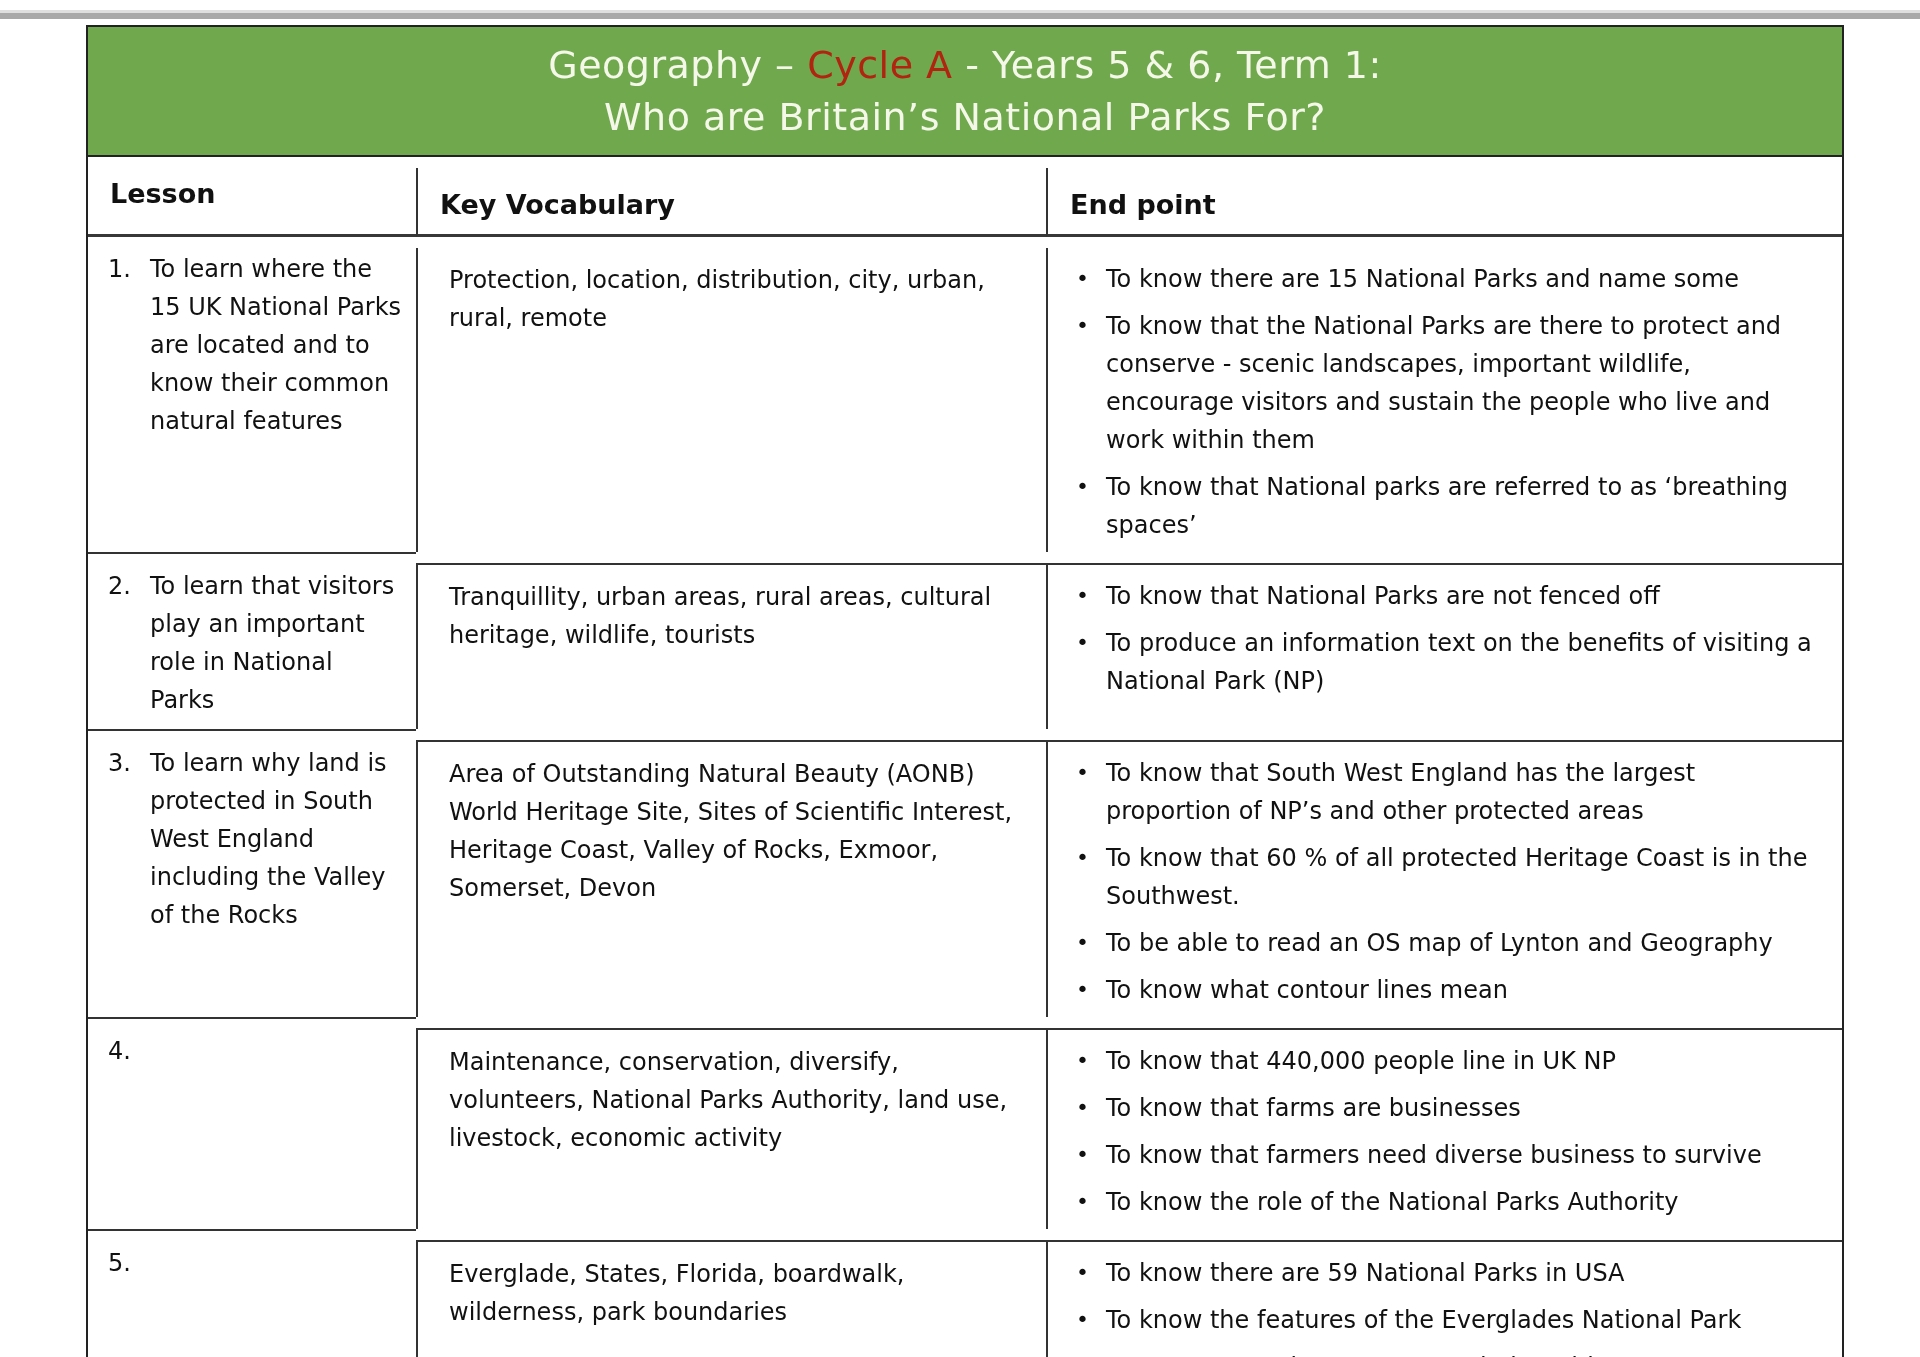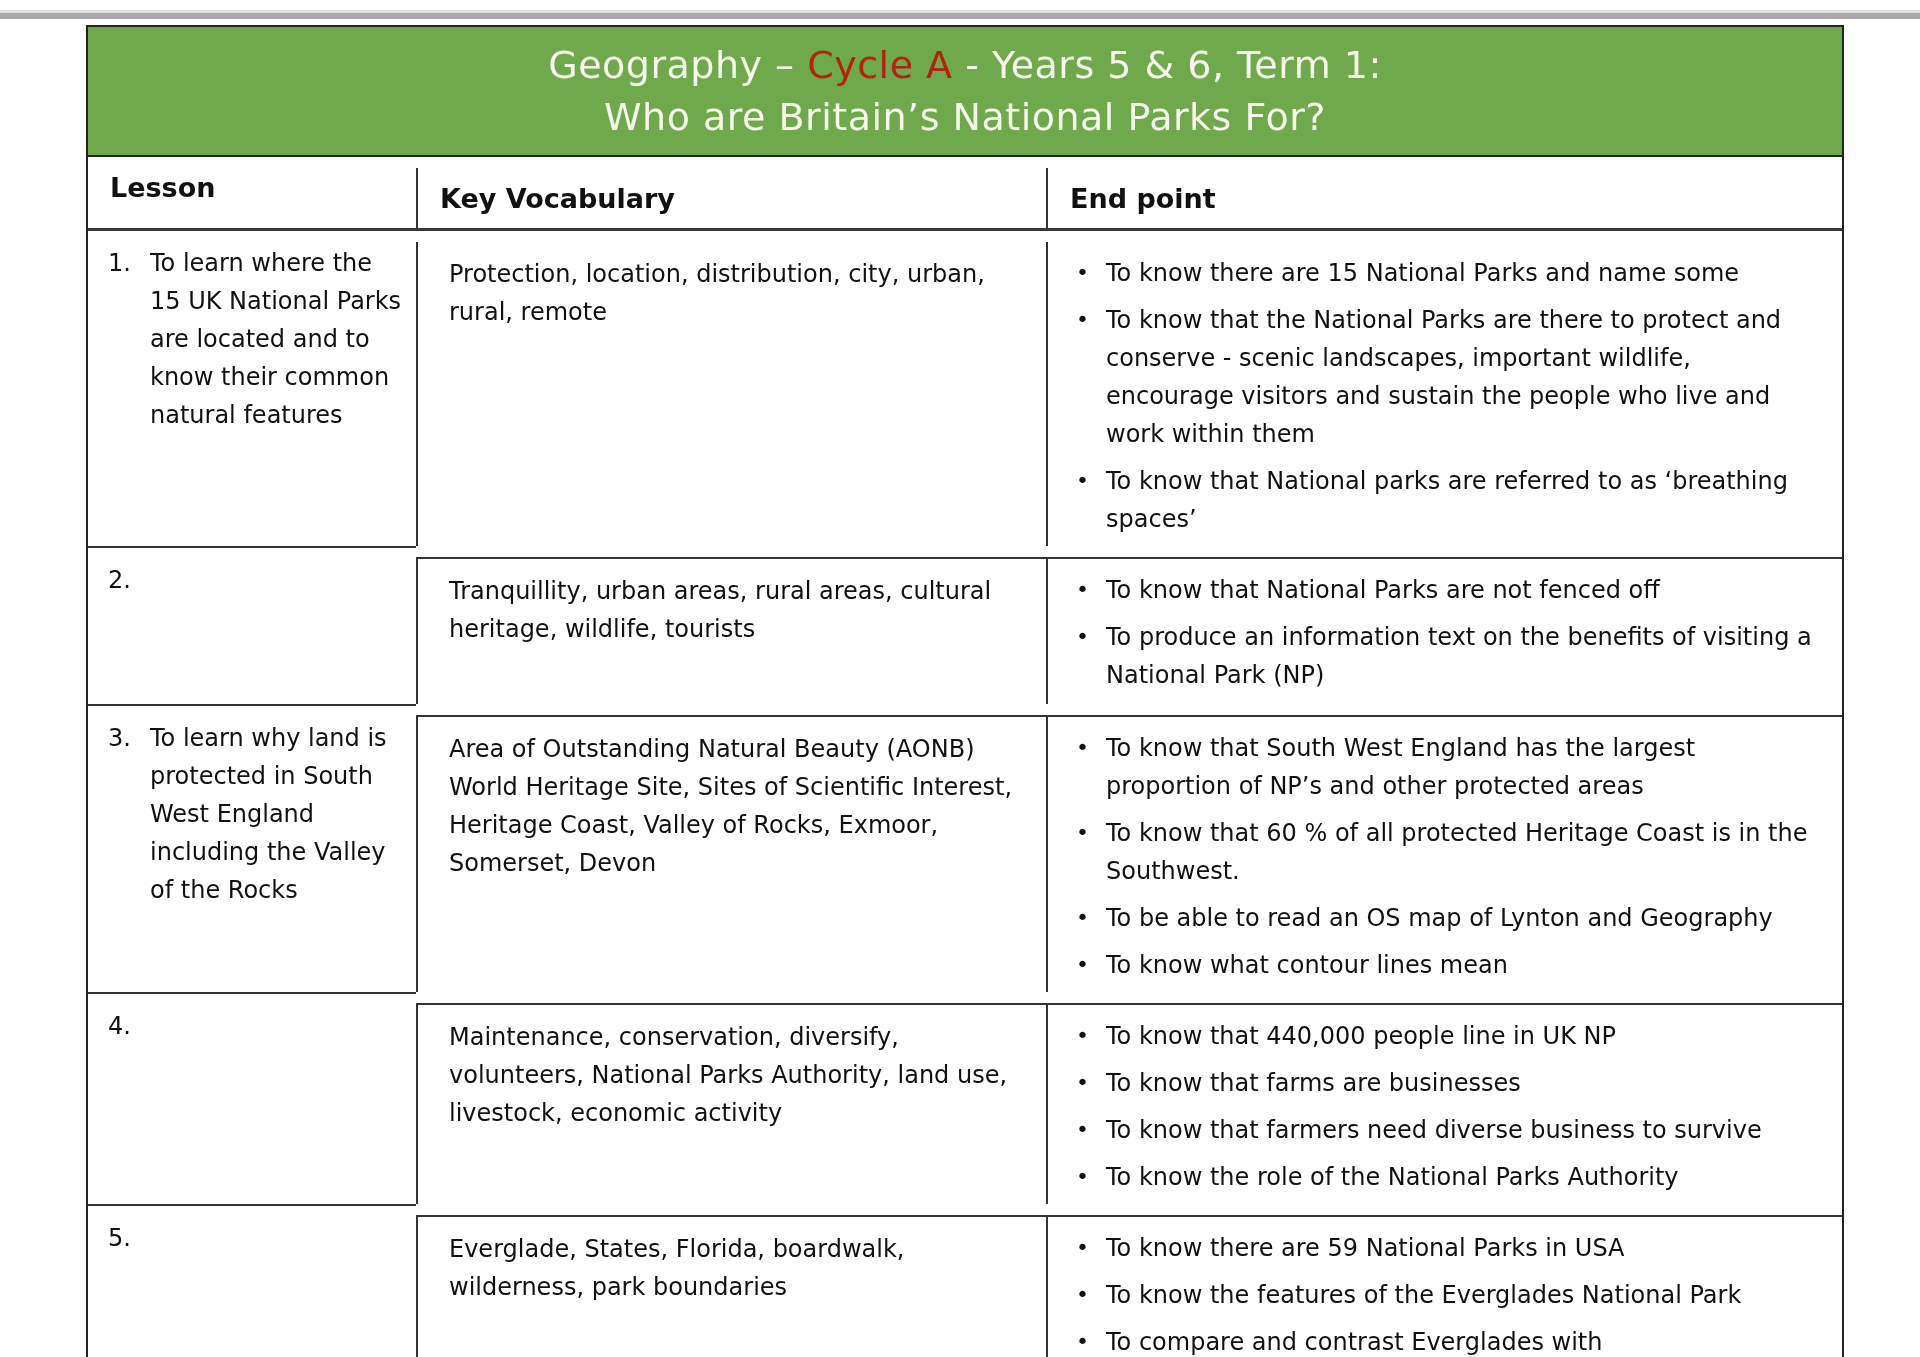--- a/index.html
+++ b/index.html
@@ -55,21 +55,21 @@
   .cell {
     box-sizing: border-box;
     color: #111111;
     font-size: 24px;
     line-height: 38px;
   }
   .cell.c2, .cell.c3 { border-left: 2px solid #333333; margin-top: 11px; }
   .hcell {
     font-weight: bold;
     font-size: 27px;
-    padding: 12px 8px 10px 22px;
+    padding: 18px 8px 10px 22px;
     border-bottom: 3px solid #383838;
   }
   .row-top { border-top: 2px solid #333333; }
   .row-first { border-top: none; }
   .lesson-cell {
     display: flex;
     align-items: flex-start;
     padding: 13px 8px 10px 16px;
   }
   .lesson-number {
@@ -133,20 +133,21 @@
           <span class="endpoint-text">To know that the National Parks are there to protect and conserve - scenic landscapes, important wildlife, encourage visitors and sustain the people who live and work within them</span>
         </div>
         <div class="endpoint-item">
           <span class="bullet-marker">•</span>
           <span class="endpoint-text">To know that National parks are referred to as ‘breathing spaces’</span>
         </div>
       </div>
 
       <div class="cell c1 row-top lesson-cell mh2">
         <span class="lesson-number">2.</span>
+        <span class="lesson-text">To learn that visitors play an important role in National Parks</span>
       </div>
       <div class="cell c2 row-top vocab-cell">Tranquillity, urban areas, rural areas, cultural heritage, wildlife, tourists</div>
       <div class="cell c3 row-top endpoint-cell">
         <div class="endpoint-item">
           <span class="bullet-marker">•</span>
           <span class="endpoint-text">To know that National Parks are not fenced off</span>
         </div>
         <div class="endpoint-item">
           <span class="bullet-marker">•</span>
           <span class="endpoint-text">To produce an information text on the benefits of visiting a National Park (NP)</span>

